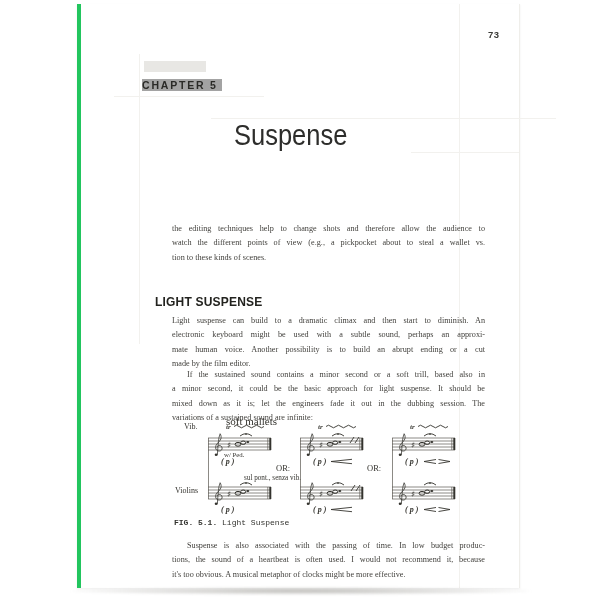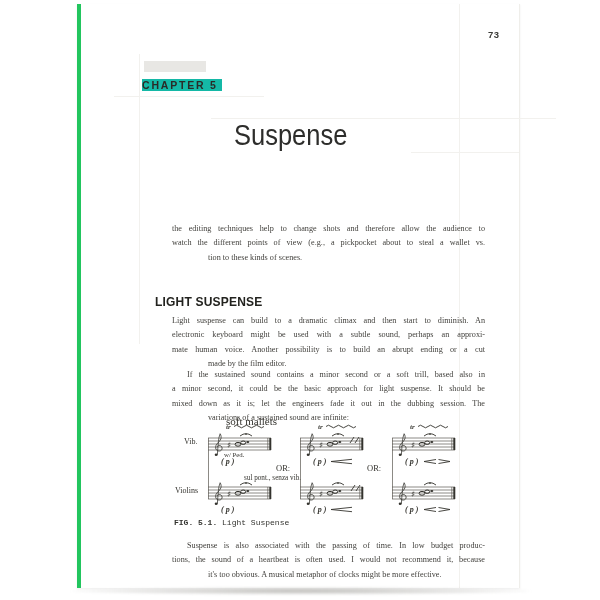--- a/index.html
+++ b/index.html
@@ -31,50 +31,50 @@
     font-size:9.5px; font-weight:bold; color:#3a3a36; letter-spacing:0.5px;
   }
   .tab-shadow {
     position:absolute; left:63px; top:57px; width:62px; height:11px;
     background:#e8e7e4;
   }
   .chapter-label {
     position:absolute; left:61px; top:75px;
     font-family:"Liberation Sans", sans-serif;
     font-size:10.5px; font-weight:bold; letter-spacing:1.8px; color:#2a2a27;
-    background:#14b8a6; padding-right:4px;
+    background:#a3a3a3; padding-right:4px;
   }
   .chapter-title {
     position:absolute; left:153px; top:114px; margin:0;
     font-family:"Liberation Sans", sans-serif;
     font-size:30px; font-weight:400; color:#2d2d2b;
     transform:scaleX(0.85); transform-origin:left top;
     white-space:nowrap;
   }
   .bodypara {
     position:absolute; left:91px; width:313px;
     font-size:8.2px; line-height:14.35px; color:#403f3b;
   }
   .jl { text-align:justify; text-align-last:justify; white-space:normal; }
-  .jl.last { text-align-last:left;margin-left:36px; }
+  .jl.last { text-align-last:left; }
   .indent .jl:first-child { text-indent:15px; }
 
   .section-heading {
     position:absolute; left:74px; top:291px; margin:0;
     font-family:"Liberation Sans", sans-serif;
     font-size:12px; font-weight:bold; letter-spacing:0.2px; color:#23231f;
   }
 
   .figure { position:absolute; left:73px; top:410px; width:340px; height:122px; }
   .figlabel {
     position:absolute; color:#34332e; white-space:nowrap;
     font-family:"Liberation Serif", serif;
   }
   .lab-soft   { left:72px;  top:1px;  font-size:11px; }
-  .lab-vib    { left:30px;  top:23px; font-size:8px; }
+  .lab-vib    { left:30px;  top:8px; font-size:8px; }
   .lab-violins{ left:21px;  top:72px; font-size:8px; }
   .lab-sul    { left:62px;  top:60px; font-size:7.2px;padding-left:28px; }
   .lab-or1    { left:122px; top:49px; font-size:8.5px; }
   .lab-or2    { left:213px; top:49px; font-size:8.5px; }
   .fig-caption {
     position:absolute; left:20px; top:104px; white-space:nowrap;
     font-family:Liberation Mono, monospace; font-size:8px; color:#33332f;
   }
   .fig-caption .cap-label { font-weight:bold; }
 

